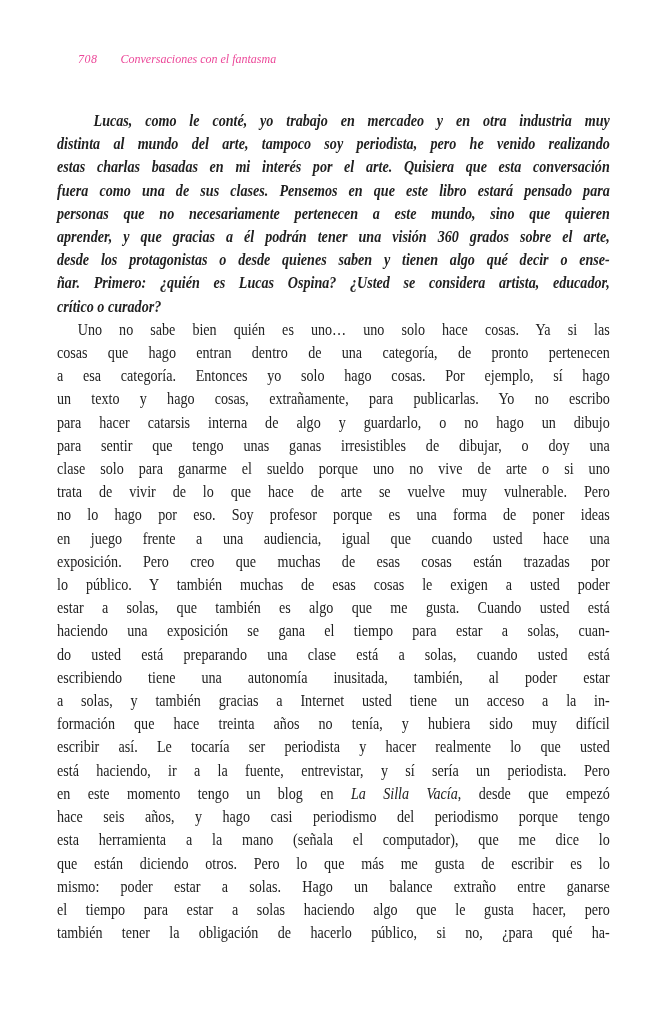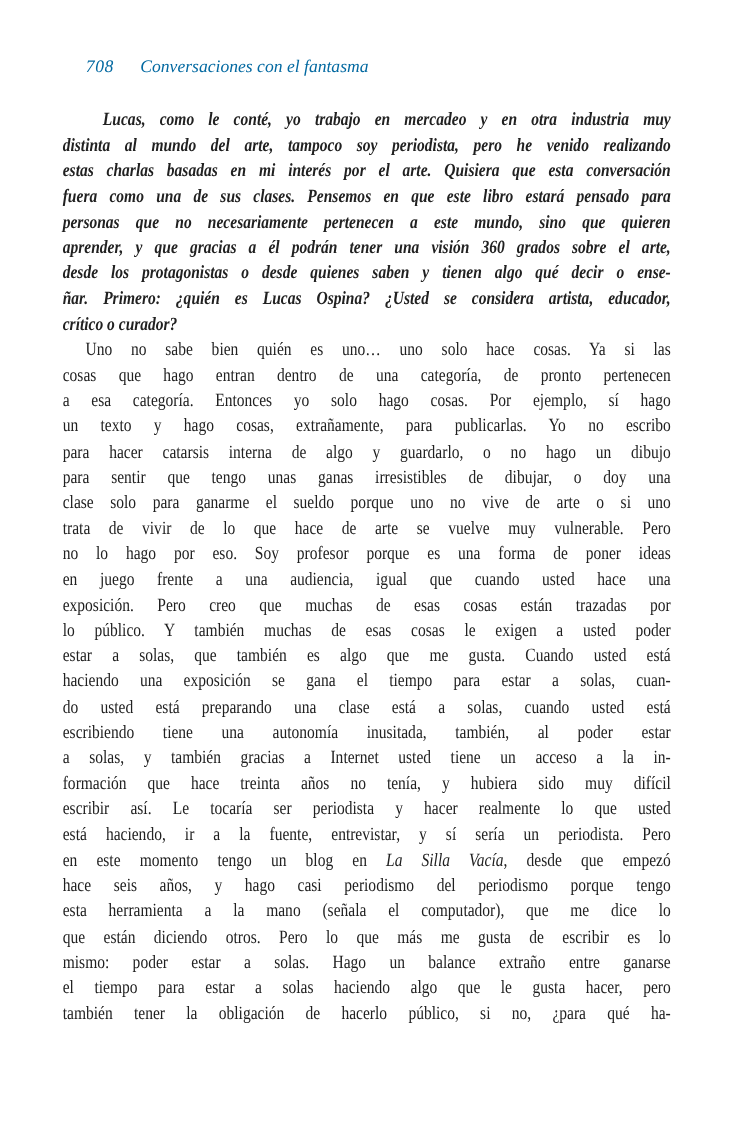--- a/index.html
+++ b/index.html
@@ -13,34 +13,34 @@
     height: 1024px;
     background: #ffffff;
     overflow: hidden;
     font-family: "Liberation Serif", "DejaVu Serif", serif;
     color: #212121;
   }
   .running-head {
     position: absolute;
     left: 78px;
     top: 52px;
-    font-size: 16px;
+    font-size: 12px;
     font-style: italic;
-    color: #0369a1;
+    color: #ec4899;
     white-space: nowrap;
   }
   .running-head .pagenum {
     display: inline-block;
     margin-right: 20px;
     letter-spacing: 0.5px;
   }
   .text-block {
     position: absolute;
     left: 57px;
-    top: 97px;
+    top: 109px;
     width: 553px;
   }
   .para {
     width: 666px;              
     transform: scaleX(0.83);   
     transform-origin: 0 0;
     font-size: 17px;
     line-height: 23.2px;
   }
   .para.bold-italic {

